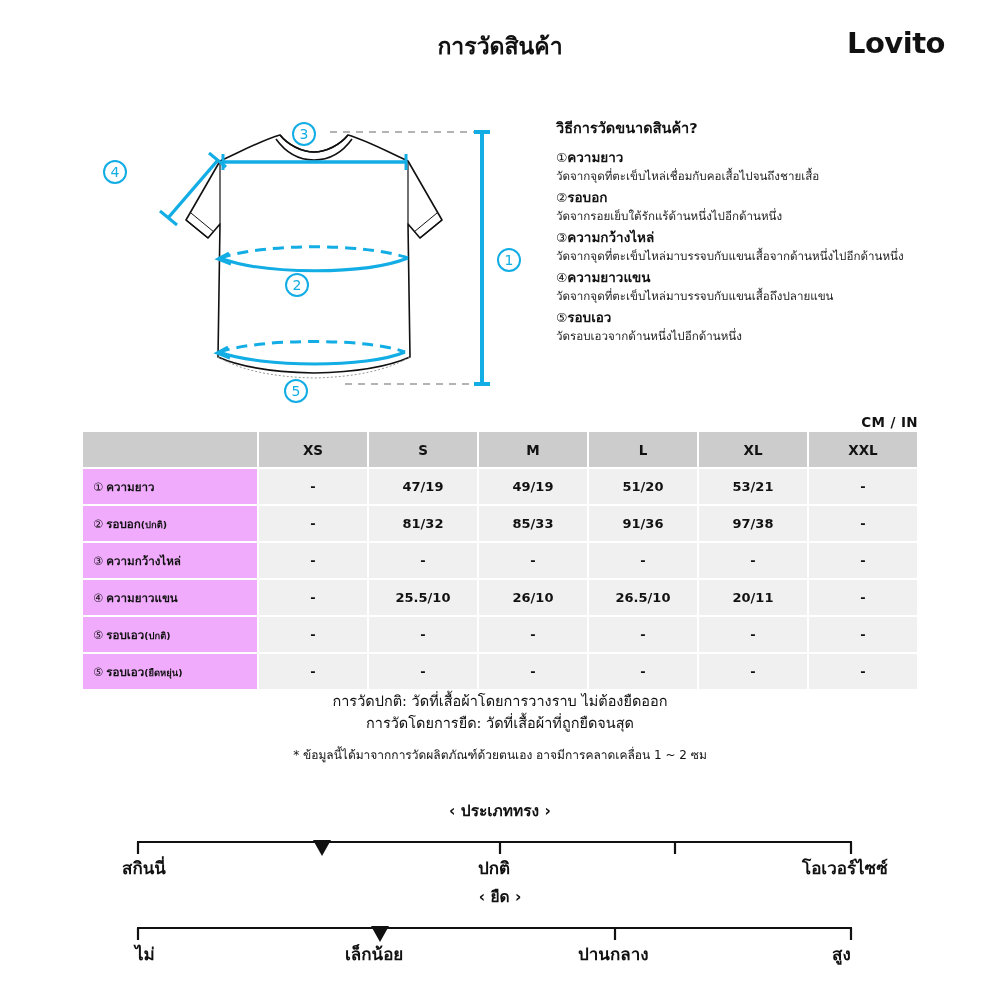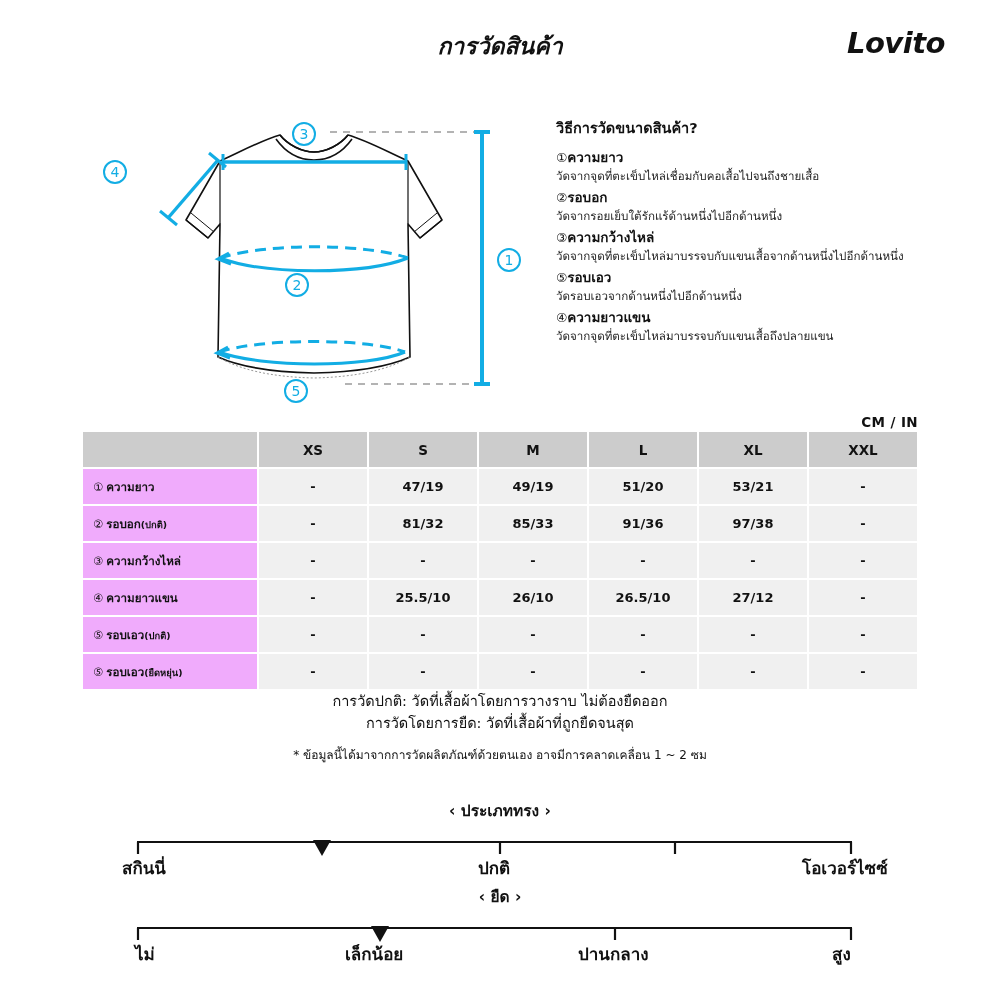--- a/index.html
+++ b/index.html
@@ -12,21 +12,21 @@
     height: 1000px;
     position: relative;
     font-family: "DejaVu Sans", "Liberation Sans", sans-serif;
     color: #111111;
     overflow: hidden;
   }
 
   
   .header {
     position: absolute;
-    top: 28px; left: 0; width: 1000px; height: 52px; font-style: italic;
+    top: 28px; left: 0; width: 1000px; height: 52px;
   }
   .page-title {
     position: absolute;
     left: 0; top: 0; width: 1000px;
     text-align: center;
     font-size: 23px;
     font-weight: bold;
     letter-spacing: 0px;
   }
   .brand-logo {
@@ -275,30 +275,30 @@
 
   <div class="instr-item">
     <div class="instr-head">
       <span class="instr-num">③</span><span>ความกว้างไหล่</span>
     </div>
     <div class="instr-desc">วัดจากจุดที่ตะเข็บไหล่มาบรรจบกับแขนเสื้อจากด้านหนึ่งไปอีกด้านหนึ่ง</div>
   </div>
 
   <div class="instr-item">
     <div class="instr-head">
+      <span class="instr-num">④</span><span>ความยาวแขน</span>
+    </div>
+    <div class="instr-desc">วัดจากจุดที่ตะเข็บไหล่มาบรรจบกับแขนเสื้อถึงปลายแขน</div>
+  </div>
+
+  <div class="instr-item">
+    <div class="instr-head">
       <span class="instr-num">⑤</span><span>รอบเอว</span>
     </div>
     <div class="instr-desc">วัดรอบเอวจากด้านหนึ่งไปอีกด้านหนึ่ง</div>
-  </div>
-
-  <div class="instr-item">
-    <div class="instr-head">
-      <span class="instr-num">④</span><span>ความยาวแขน</span>
-    </div>
-    <div class="instr-desc">วัดจากจุดที่ตะเข็บไหล่มาบรรจบกับแขนเสื้อถึงปลายแขน</div>
   </div>
 </div>
 
 <div class="units-label">CM / IN</div>
 
 <table class="size-table">
   <colgroup>
     <col style="width:174px">
       <col style="width:108px">
       <col style="width:108px">
@@ -345,21 +345,21 @@
       <td class="val">-</td>
       <td class="val">-</td>
       <td class="val">-</td>
     </tr>
     <tr>
       <td class="rowlabel"><span class="rl-num">④</span><span>ความยาวแขน</span><span class="rl-sub"></span></td>
       <td class="val">-</td>
       <td class="val">25.5/10</td>
       <td class="val">26/10</td>
       <td class="val">26.5/10</td>
-      <td class="val">27/12</td>
+      <td class="val">20/11</td>
       <td class="val">-</td>
     </tr>
     <tr>
       <td class="rowlabel"><span class="rl-num">⑤</span><span>รอบเอว</span><span class="rl-sub">(ปกติ)</span></td>
       <td class="val">-</td>
       <td class="val">-</td>
       <td class="val">-</td>
       <td class="val">-</td>
       <td class="val">-</td>
       <td class="val">-</td>

